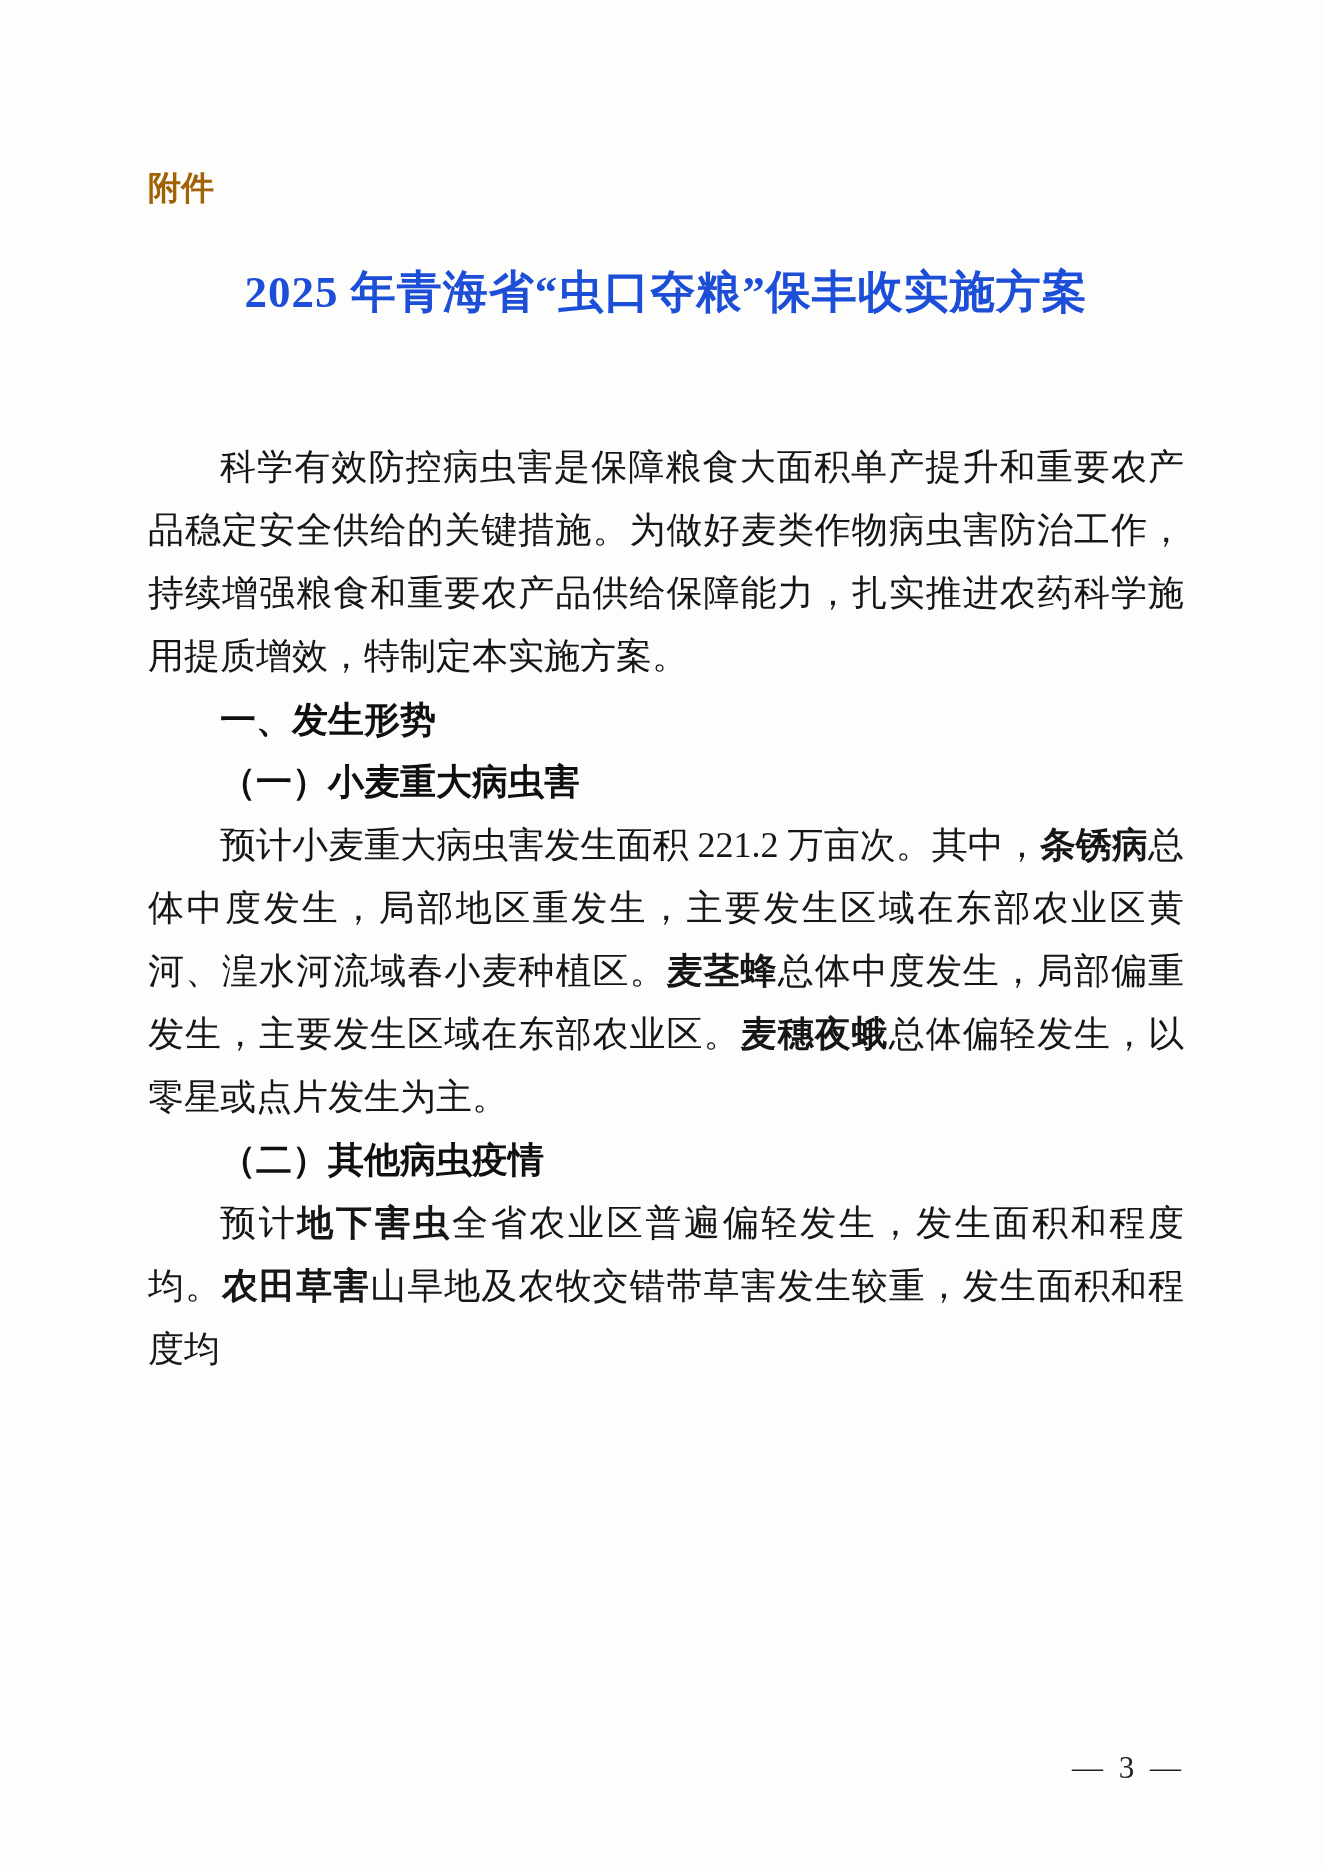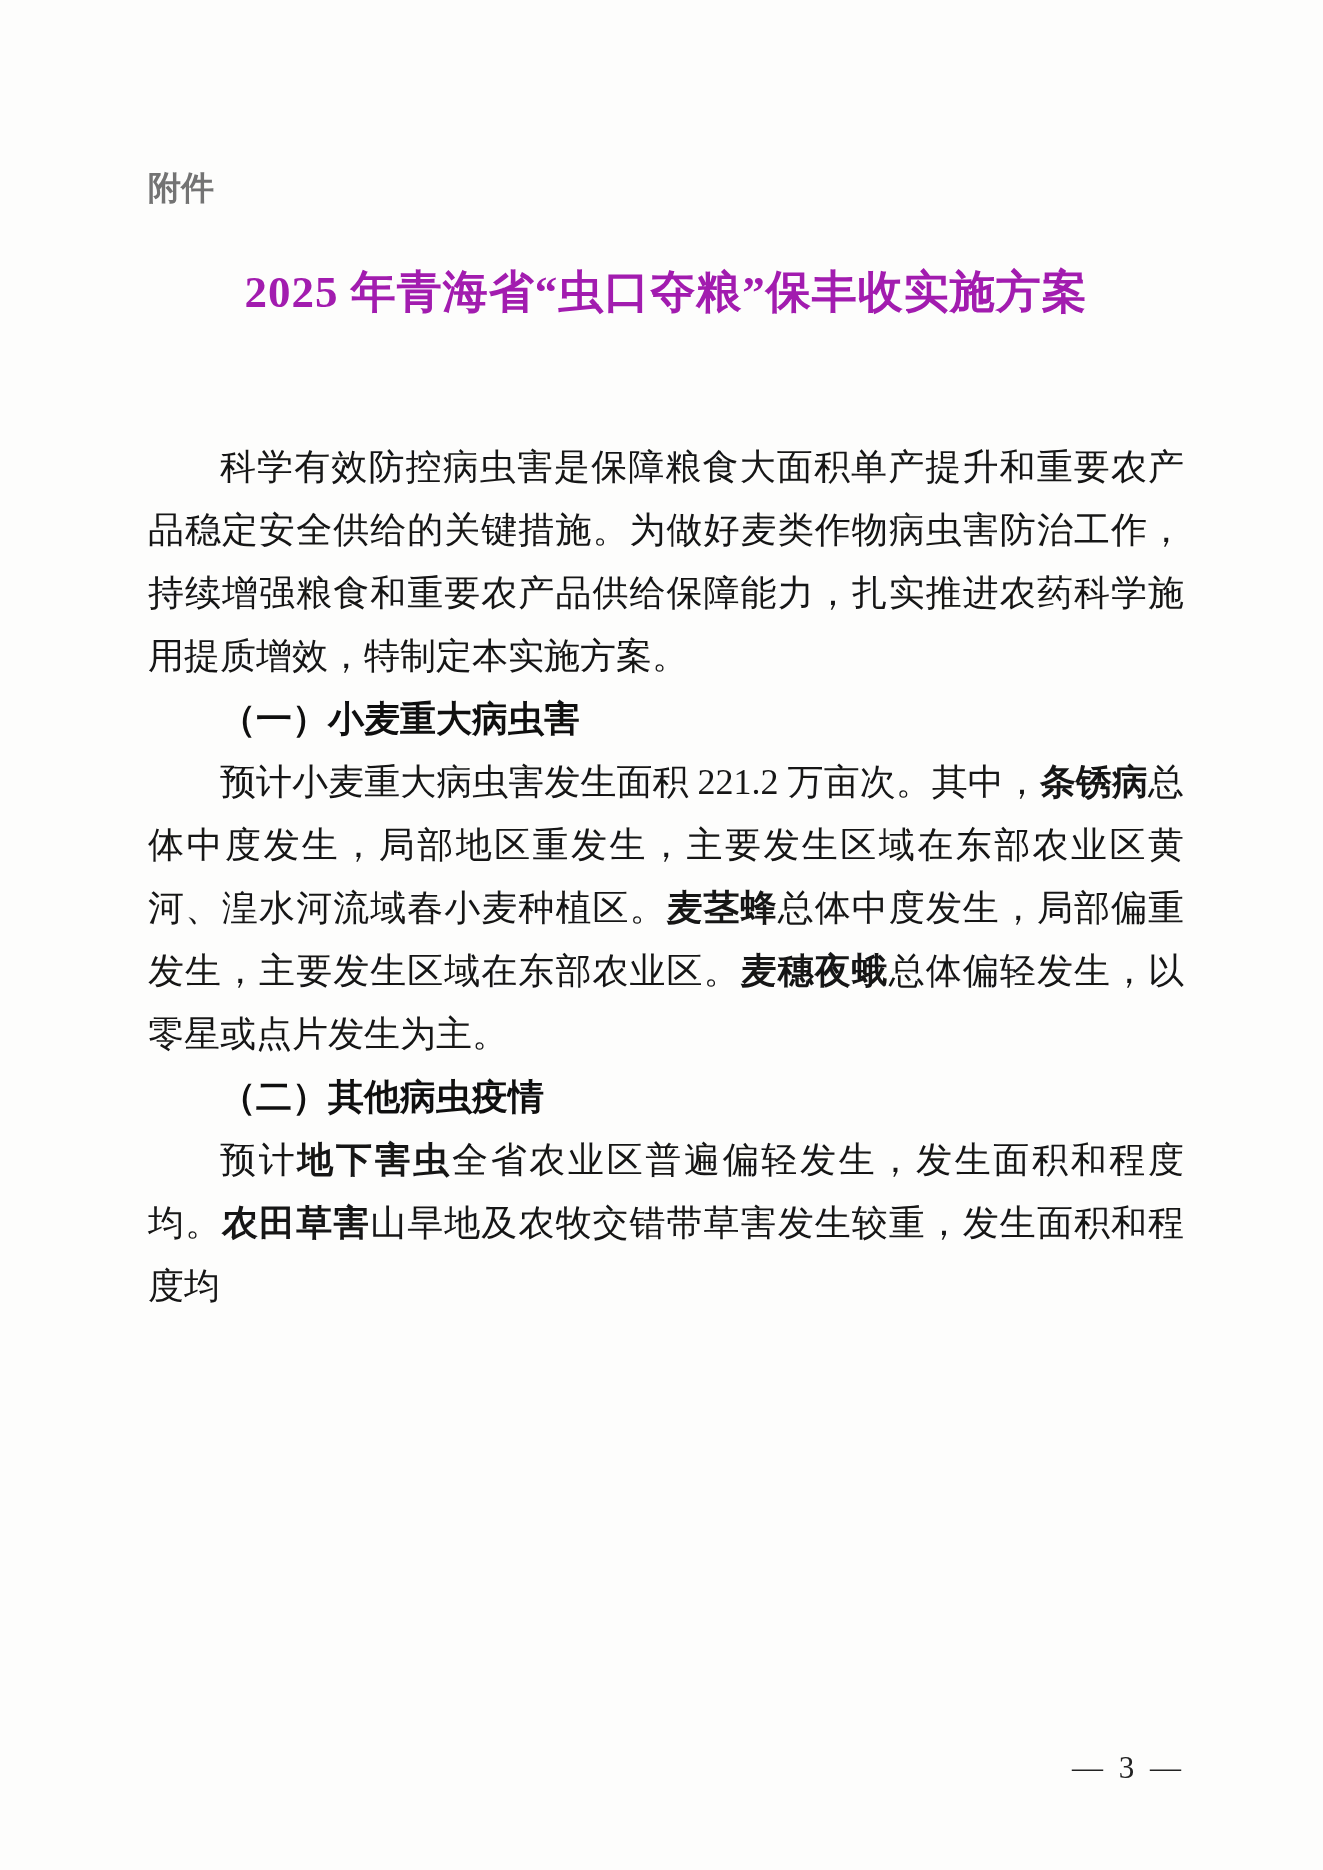--- a/index.html
+++ b/index.html
@@ -20,30 +20,30 @@
     position: absolute;
     left: 148px;
     top: 168px;
     width: 1036px;
   }
   .attachment-label {
     font-family: "Liberation Sans", "DejaVu Sans", sans-serif;
     font-size: 33px;
     font-weight: 700;
     line-height: 40px;
-    color: #737373;
+    color: #a16207;
   }
   .doc-title {
     margin-top: 58px;
     text-align: center;
     font-size: 45px;
     font-weight: 700;
     line-height: 52px;
     letter-spacing: 1px;
-    color: #a21caf;
+    color: #1d4ed8;
   }
   .body-text {
     margin-top: 118px;
     font-size: 36px;
     line-height: 63px;
     text-align: justify;
     text-align-last: left;
     color: #161616;
   }
   .para {
@@ -83,20 +83,21 @@
   <div class="content">
 
     <div class="attachment-label">附件</div>
 
     <div class="doc-title">2025 年青海省“虫口夺粮”保丰收实施方案</div>
 
     <div class="body-text">
 
       <p class="para"><span>科学有效防控病虫害是保障粮食大面积单产提升和重要农产品稳定安全供给的关键措施。为做好麦类作物病虫害防治工作，持续增强粮食和重要农产品供给保障能力，扎实推进农药科学施用提质增效，特制定本实施方案。</span></p>
 
+      <p class="heading-1"><span>一、发生形势</span></p>
 
 
       <p class="heading-2"><span>（一）小麦重大病虫害</span></p>
 
       <p class="para"><span>预计小麦重大病虫害发生面积 221.2 万亩次。其中，</span><span class="seg-bold">条锈病</span><span>总体中度发生，局部地区重发生，主要发生区域在东部农业区黄河、湟水河流域春小麦种植区。</span><span class="seg-bold">麦茎蜂</span><span>总体中度发生，局部偏重发生，主要发生区域在东部农业区。</span><span class="seg-bold">麦穗夜蛾</span><span>总体偏轻发生，以零星或点片发生为主。</span></p>
 
       <p class="heading-2"><span>（二）其他病虫疫情</span></p>
 
       <p class="para"><span>预计</span><span class="seg-bold">地下害虫</span><span>全省农业区普遍偏轻发生，发生面积和程度均。</span><span class="seg-bold">农田草害</span><span>山旱地及农牧交错带草害发生较重，发生面积和程度均</span></p>
 

